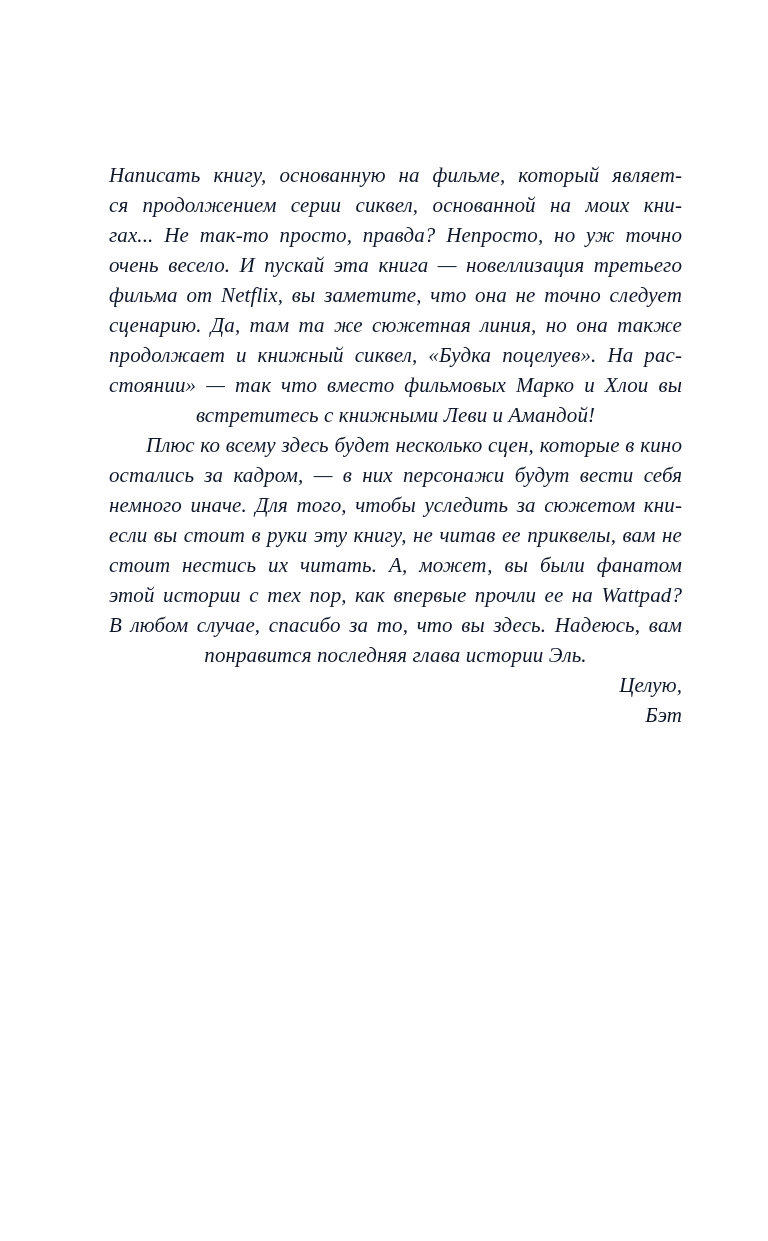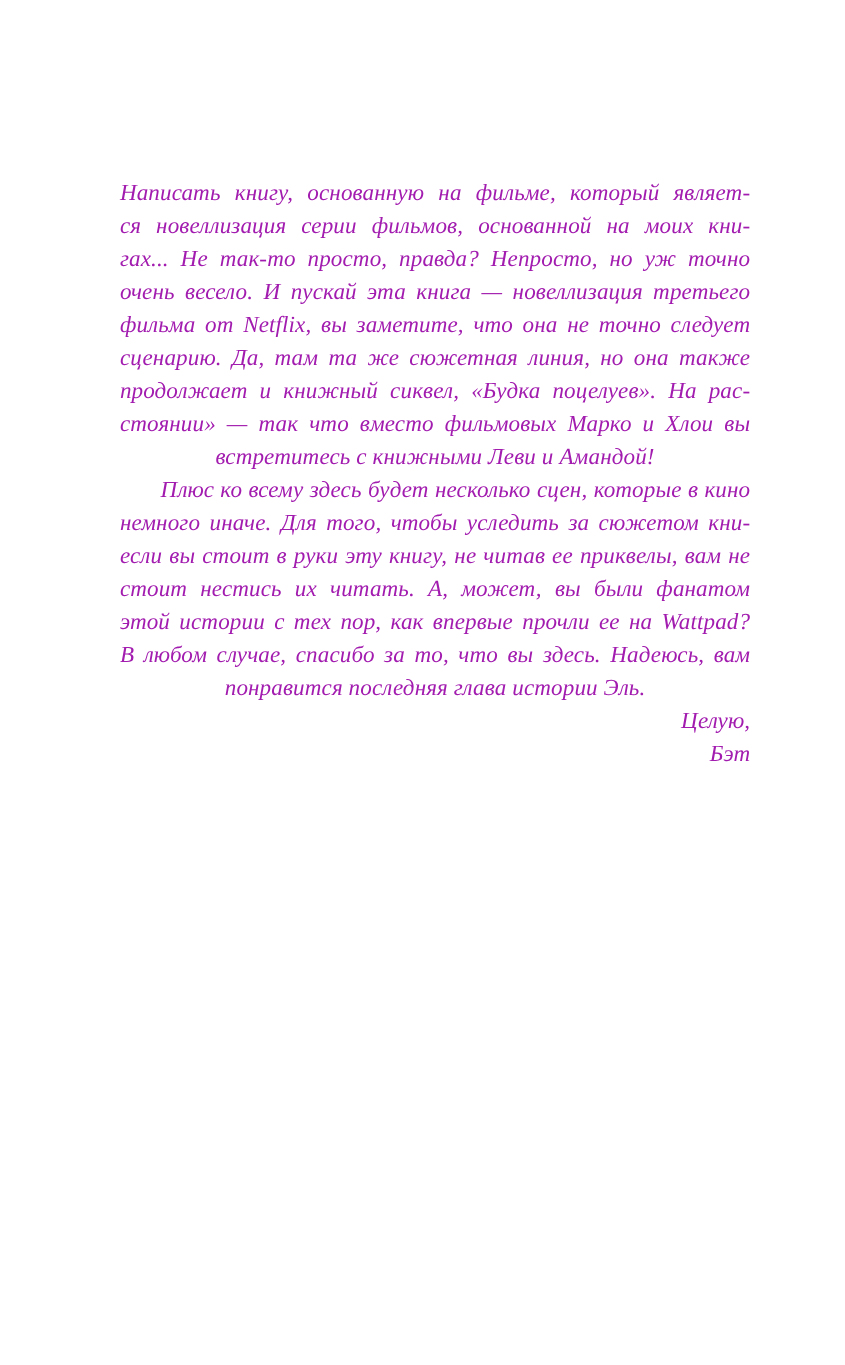--- a/index.html
+++ b/index.html
@@ -16,21 +16,21 @@
     font-family: "Liberation Serif", "DejaVu Serif", serif;
   }
   .letter-body {
     position: absolute;
     left: 109px;
     top: 160px;
     width: 573px;
     font-style: italic;
     font-size: 21px;
     line-height: 30px;
-    color: #a21caf;
+    color: #0f172a;
     letter-spacing: 0.1px;
   }
   .paragraph {
     margin: 0;
   }
   .text-line {
     white-space: nowrap;
     text-align: center;
   }
   .text-line.justify {
@@ -49,31 +49,32 @@
   }
 </style>
 </head>
 <body>
 
 <div class="page">
   <div class="letter-body">
 
   <div class="paragraph">
         <div class="text-line justify">Написать книгу, основанную на фильме, который являет-</div>
-        <div class="text-line justify">ся новеллизация серии фильмов, основанной на моих кни-</div>
+        <div class="text-line justify">ся продолжением серии сиквел, основанной на моих кни-</div>
         <div class="text-line justify">гах... Не так-то просто, правда? Непросто, но уж точно</div>
         <div class="text-line justify">очень весело. И пускай эта книга — новеллизация третьего</div>
         <div class="text-line justify">фильма от Netflix, вы заметите, что она не точно следует</div>
         <div class="text-line justify">сценарию. Да, там та же сюжетная линия, но она также</div>
         <div class="text-line justify">продолжает и книжный сиквел, «Будка поцелуев». На рас-</div>
         <div class="text-line justify">стоянии» — так что вместо фильмовых Марко и Хлои вы</div>
         <div class="text-line">встретитесь с книжными Леви и Амандой!</div>
       </div>
       <div class="paragraph">
         <div class="text-line justify indent">Плюс ко всему здесь будет несколько сцен, которые в кино</div>
+        <div class="text-line justify">остались за кадром, — в них персонажи будут вести себя</div>
         <div class="text-line justify">немного иначе. Для того, чтобы уследить за сюжетом кни-</div>
         <div class="text-line justify">если вы стоит в руки эту книгу, не читав ее приквелы, вам не</div>
         <div class="text-line justify">стоит нестись их читать. А, может, вы были фанатом</div>
         <div class="text-line justify">этой истории с тех пор, как впервые прочли ее на Wattpad?</div>
         <div class="text-line justify">В любом случае, спасибо за то, что вы здесь. Надеюсь, вам</div>
         <div class="text-line">понравится последняя глава истории Эль.</div>
       </div>
       <div class="signoff">
         <div class="signoff-line">Целую,</div>
         <div class="signoff-line">Бэт</div>

